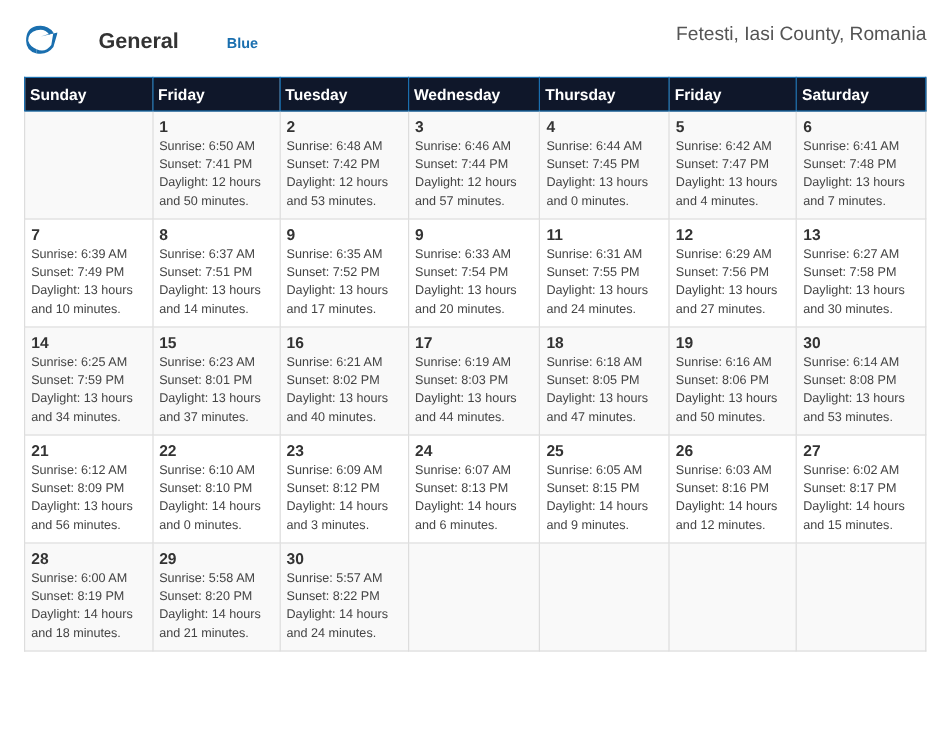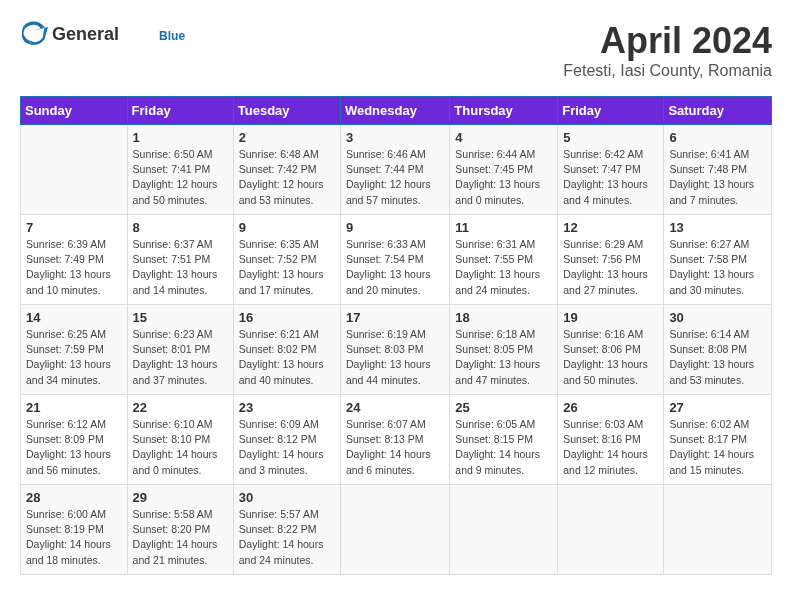--- a/index.html
+++ b/index.html
@@ -49,21 +49,21 @@
     .calendar-subtitle {
       font-size: 16px;
       color: #555;
     }
     table {
       width: 100%;
       border-collapse: collapse;
       font-size: 11px;
     }
     thead tr {
-      background-color: #6d28d9;
+      background-color: #0f172a;
       color: #fff;
     }
     thead th {
       padding: 6px 4px;
       font-size: 13px;
       font-weight: bold;
       text-align: left;
       border: 1px solid #1a6faf;
     }
     tbody tr {
@@ -100,28 +100,27 @@
 <body>
 
 <div class="header">
   <div class="logo">
     <svg class="logo-icon" viewBox="0 0 32 32">
       <rect x="0" y="0" width="32" height="32" fill="white"></rect>
       <path d="M4 16 Q4 8 12 6 Q20 4 24 10 L28 8 Q22 0 12 2 Q2 4 2 16 Q2 26 12 28 L12 24 Q6 22 4 16Z" fill="#1a6faf"></path>
       <path d="M16 12 L28 8 L26 20 Q20 28 12 24 L12 28 Q22 30 28 22 L32 8 L16 12Z" fill="#1a6faf"></path>
     </svg>
     <div>
-      <div style="display:flex; align-items:baseline; gap:0;">
+      <div style="display:flex; align-items:baseline; gap:0;margin-left:30px;">
         <span class="logo-text-general">General</span>
         <span class="logo-text-blue">Blue</span>
       </div>
     </div>
   </div>
   <div class="title-section">
-    <div class="calendar-title">April 2024</div>
     <div class="calendar-subtitle">Fetesti, Iasi County, Romania</div>
   </div>
 </div>
 
 <table>
   <thead>
     <tr>
 
     <th>Sunday</th>
         <th>Friday</th>

